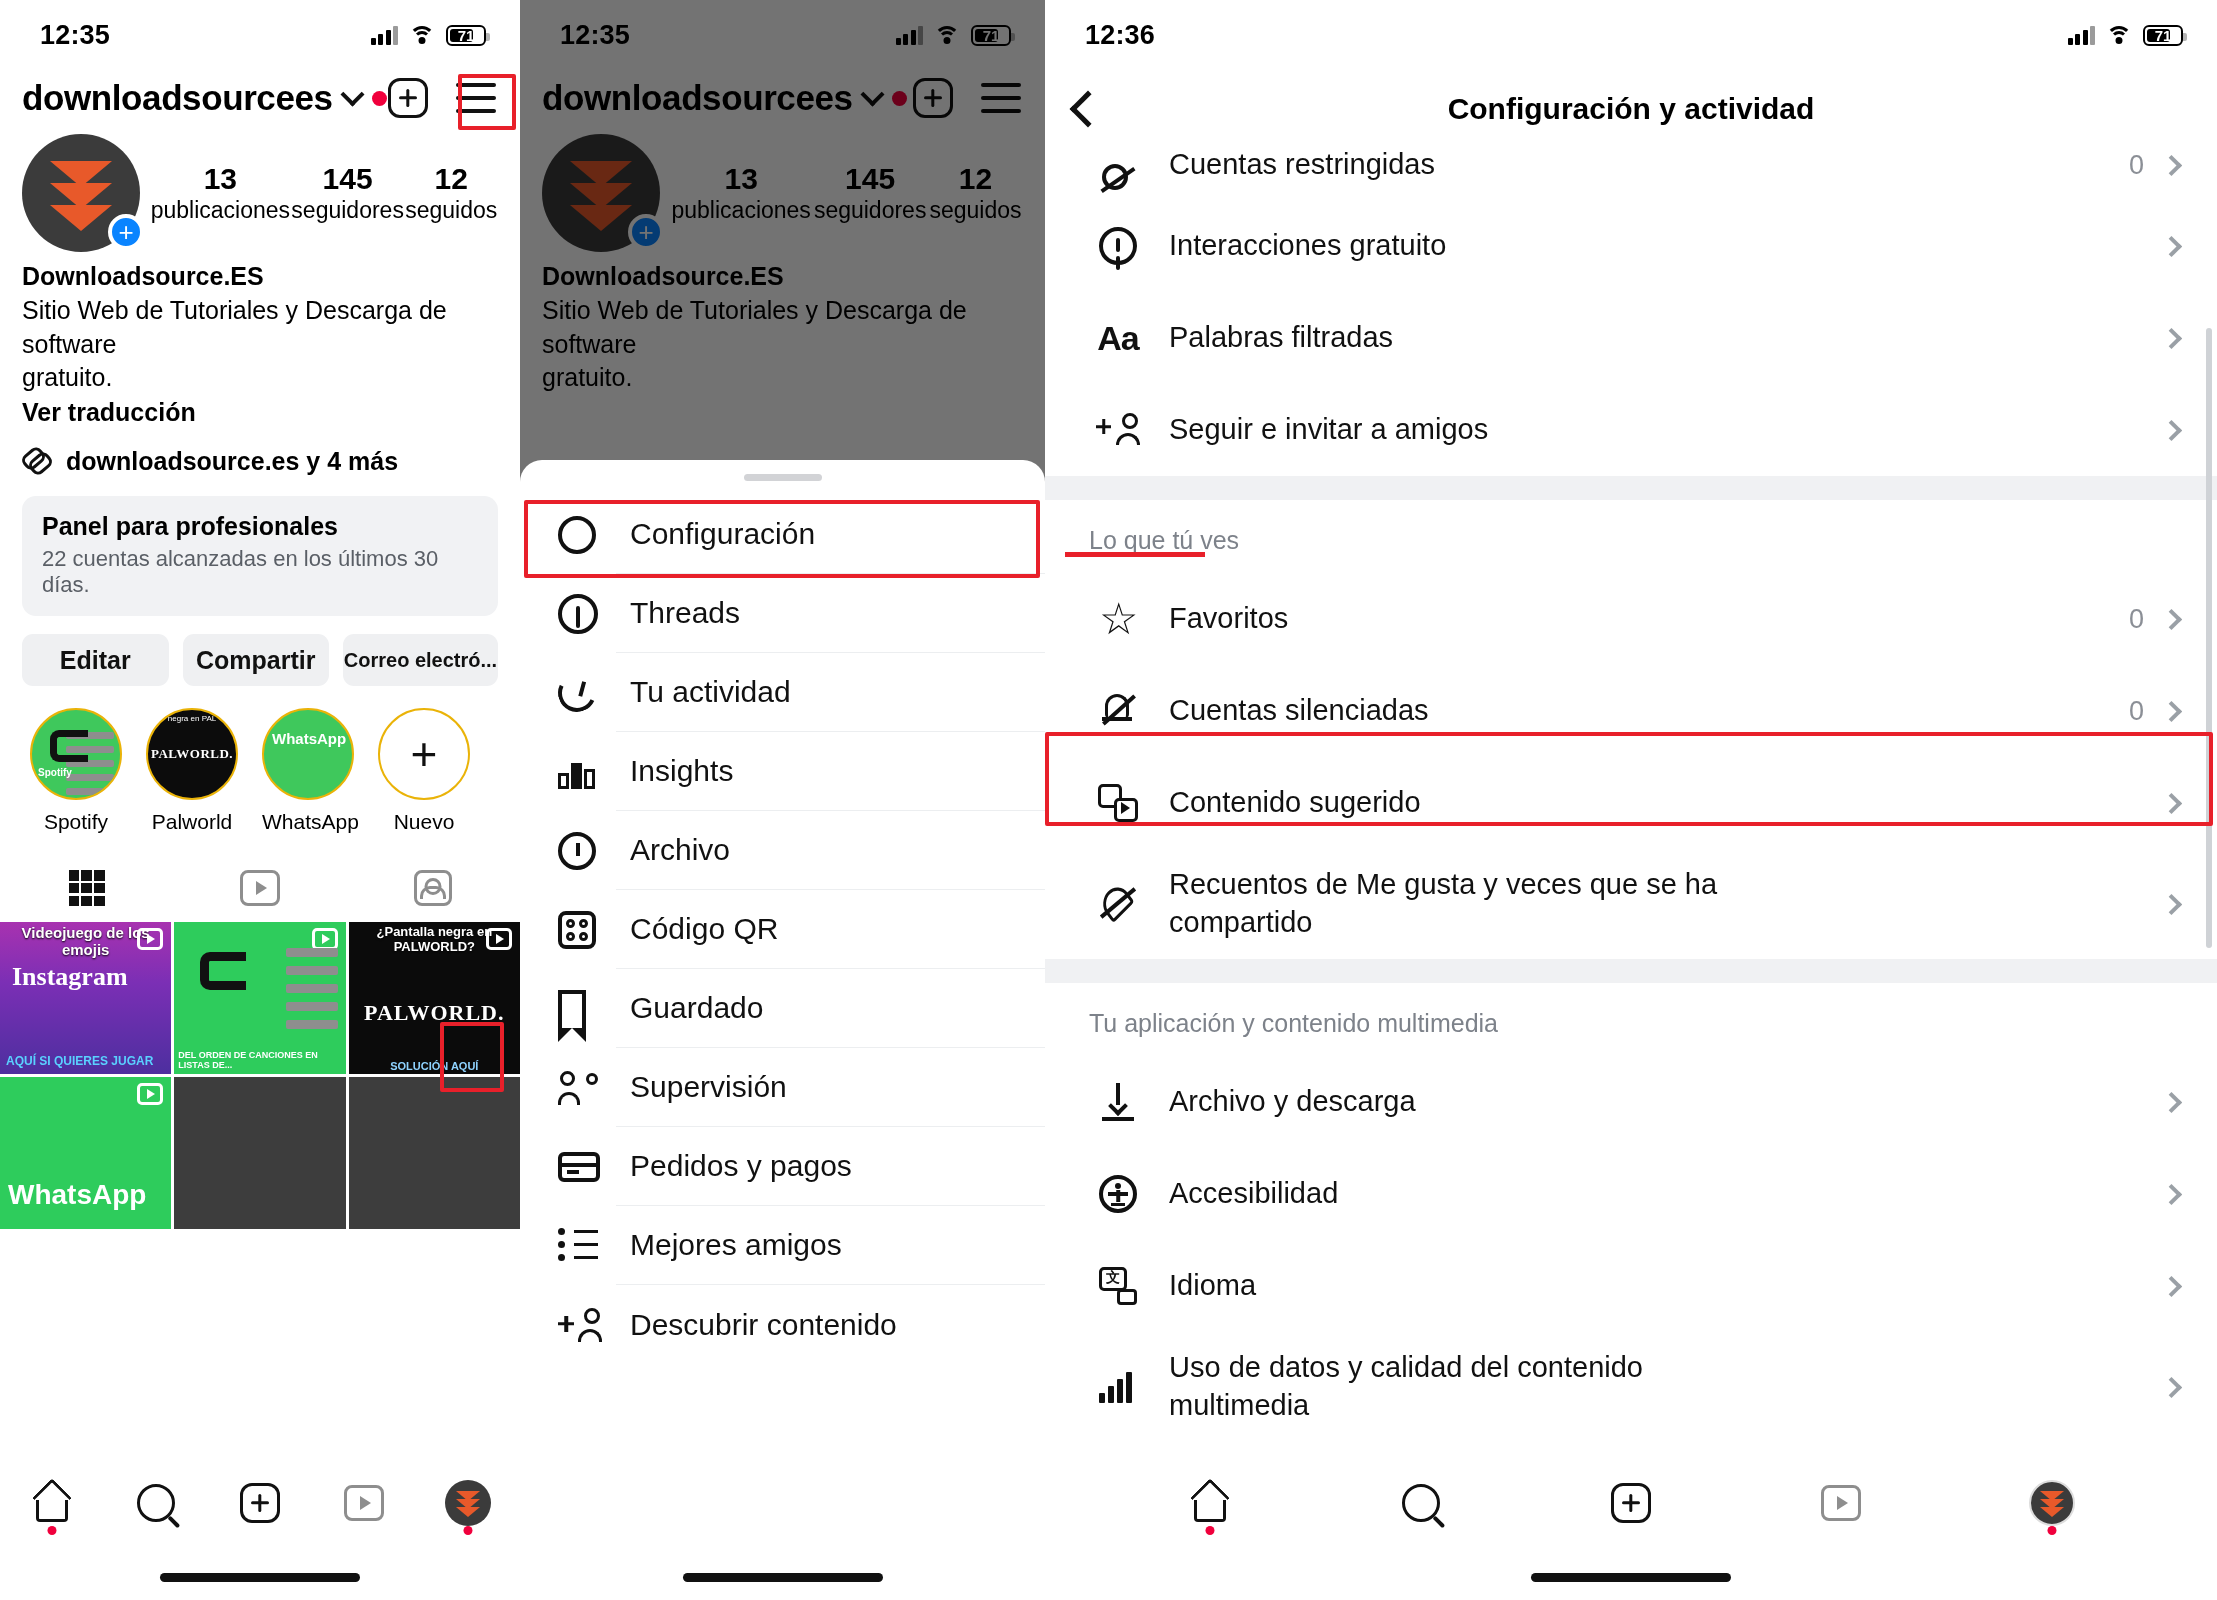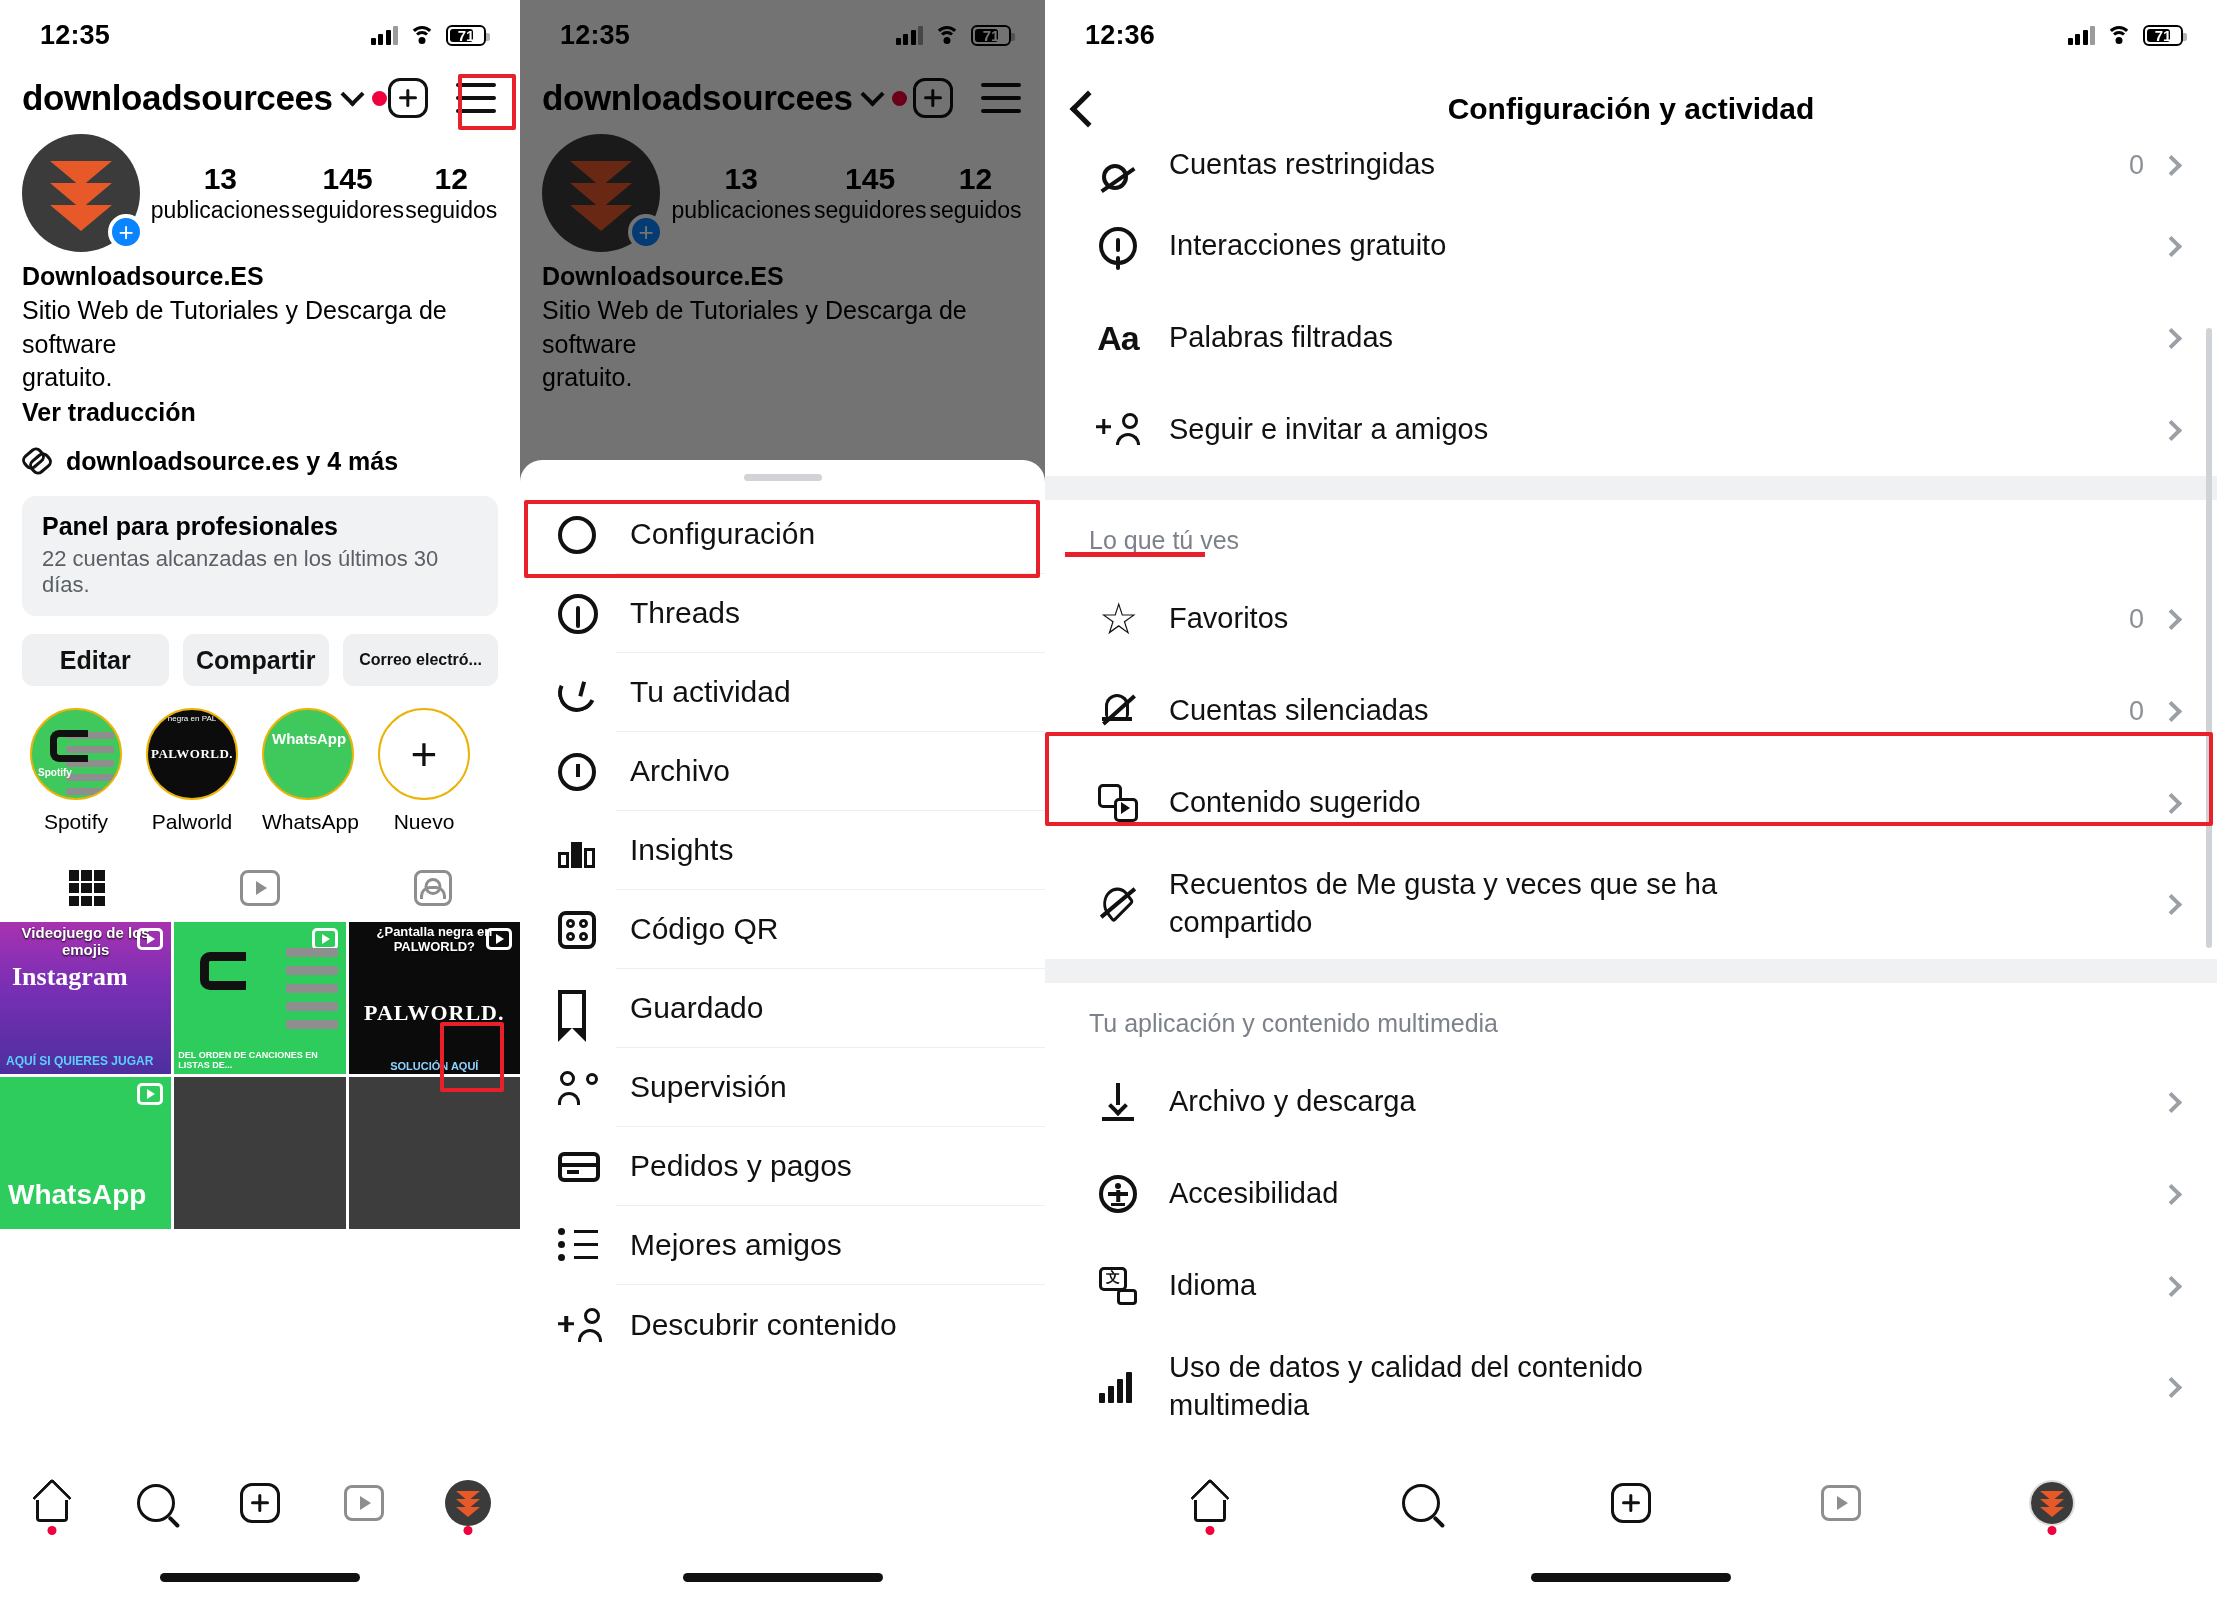--- a/index.html
+++ b/index.html
@@ -82,21 +82,21 @@
   .ic-link:after{ right:0; bottom:4px; transform:rotate(-40deg); }
   .linkrow span{ font-size:25px; font-weight:700; color:#000; }
 
   .pro-card{ margin:20px 22px 0 22px; background:#f1f2f4; border-radius:14px; padding:16px 20px 18px 20px; }
   .pro-card .t{ font-size:25px; font-weight:700; color:#000; }
   .pro-card .s{ font-size:22px; color:#5a5f66; margin-top:5px; }
 
   .btnrow{ display:flex; gap:14px; padding:18px 22px 0 22px; }
   .abtn{ flex:1; background:#eff0f2; border-radius:11px; height:52px; display:flex;
          align-items:center; justify-content:center; font-size:25px; font-weight:700; color:#111; }
-  .abtn.sm{ flex:0 0 155px; font-size:16px; }
+  .abtn.sm{ flex:0 0 155px; font-size:20px; }
 
   .highlights{ display:flex; gap:24px; padding:22px 22px 0 30px; }
   .hl{ width:92px; text-align:center; }
   .hl .ring{ width:92px;height:92px;border-radius:50%;border:2px solid #eab308;
              overflow:hidden;position:relative;display:flex;align-items:center;justify-content:center; }
   .hl .lbl{ font-size:21px; color:#000; margin-top:10px; }
   .hl-spotify{ background:#3fc85c; }
   .hl-spotify .bars{ position:absolute; right:6px; top:22px; width:48px; }
   .hl-spotify .bars i{ display:block;height:7px;background:#8e8e8e;margin-bottom:7px;border-radius:2px; }
   .hl-spotify .arrow{ position:absolute;left:18px;top:20px;width:38px;height:32px;
@@ -608,33 +608,33 @@
           <div class="mlbl">Threads</div>
         </div>
         <div class="mrow">
           <div class="mico">
               <div class="i-activity"></div>
             </div>
           <div class="mlbl">Tu actividad</div>
         </div>
         <div class="mrow">
           <div class="mico">
-              <div class="i-archive"></div>
-            </div>
-          <div class="mlbl">Archivo</div>
-        </div>
-        <div class="mrow">
-          <div class="mico">
               <div class="i-insights">
                 <i></i>
                 <i></i>
                 <i></i>
               </div>
             </div>
           <div class="mlbl">Insights</div>
+        </div>
+        <div class="mrow">
+          <div class="mico">
+              <div class="i-archive"></div>
+            </div>
+          <div class="mlbl">Archivo</div>
         </div>
         <div class="mrow">
           <div class="mico">
               <div class="i-qr">
                 <i></i>
                 <i></i>
                 <i></i>
                 <i></i>
               </div>
             </div>

